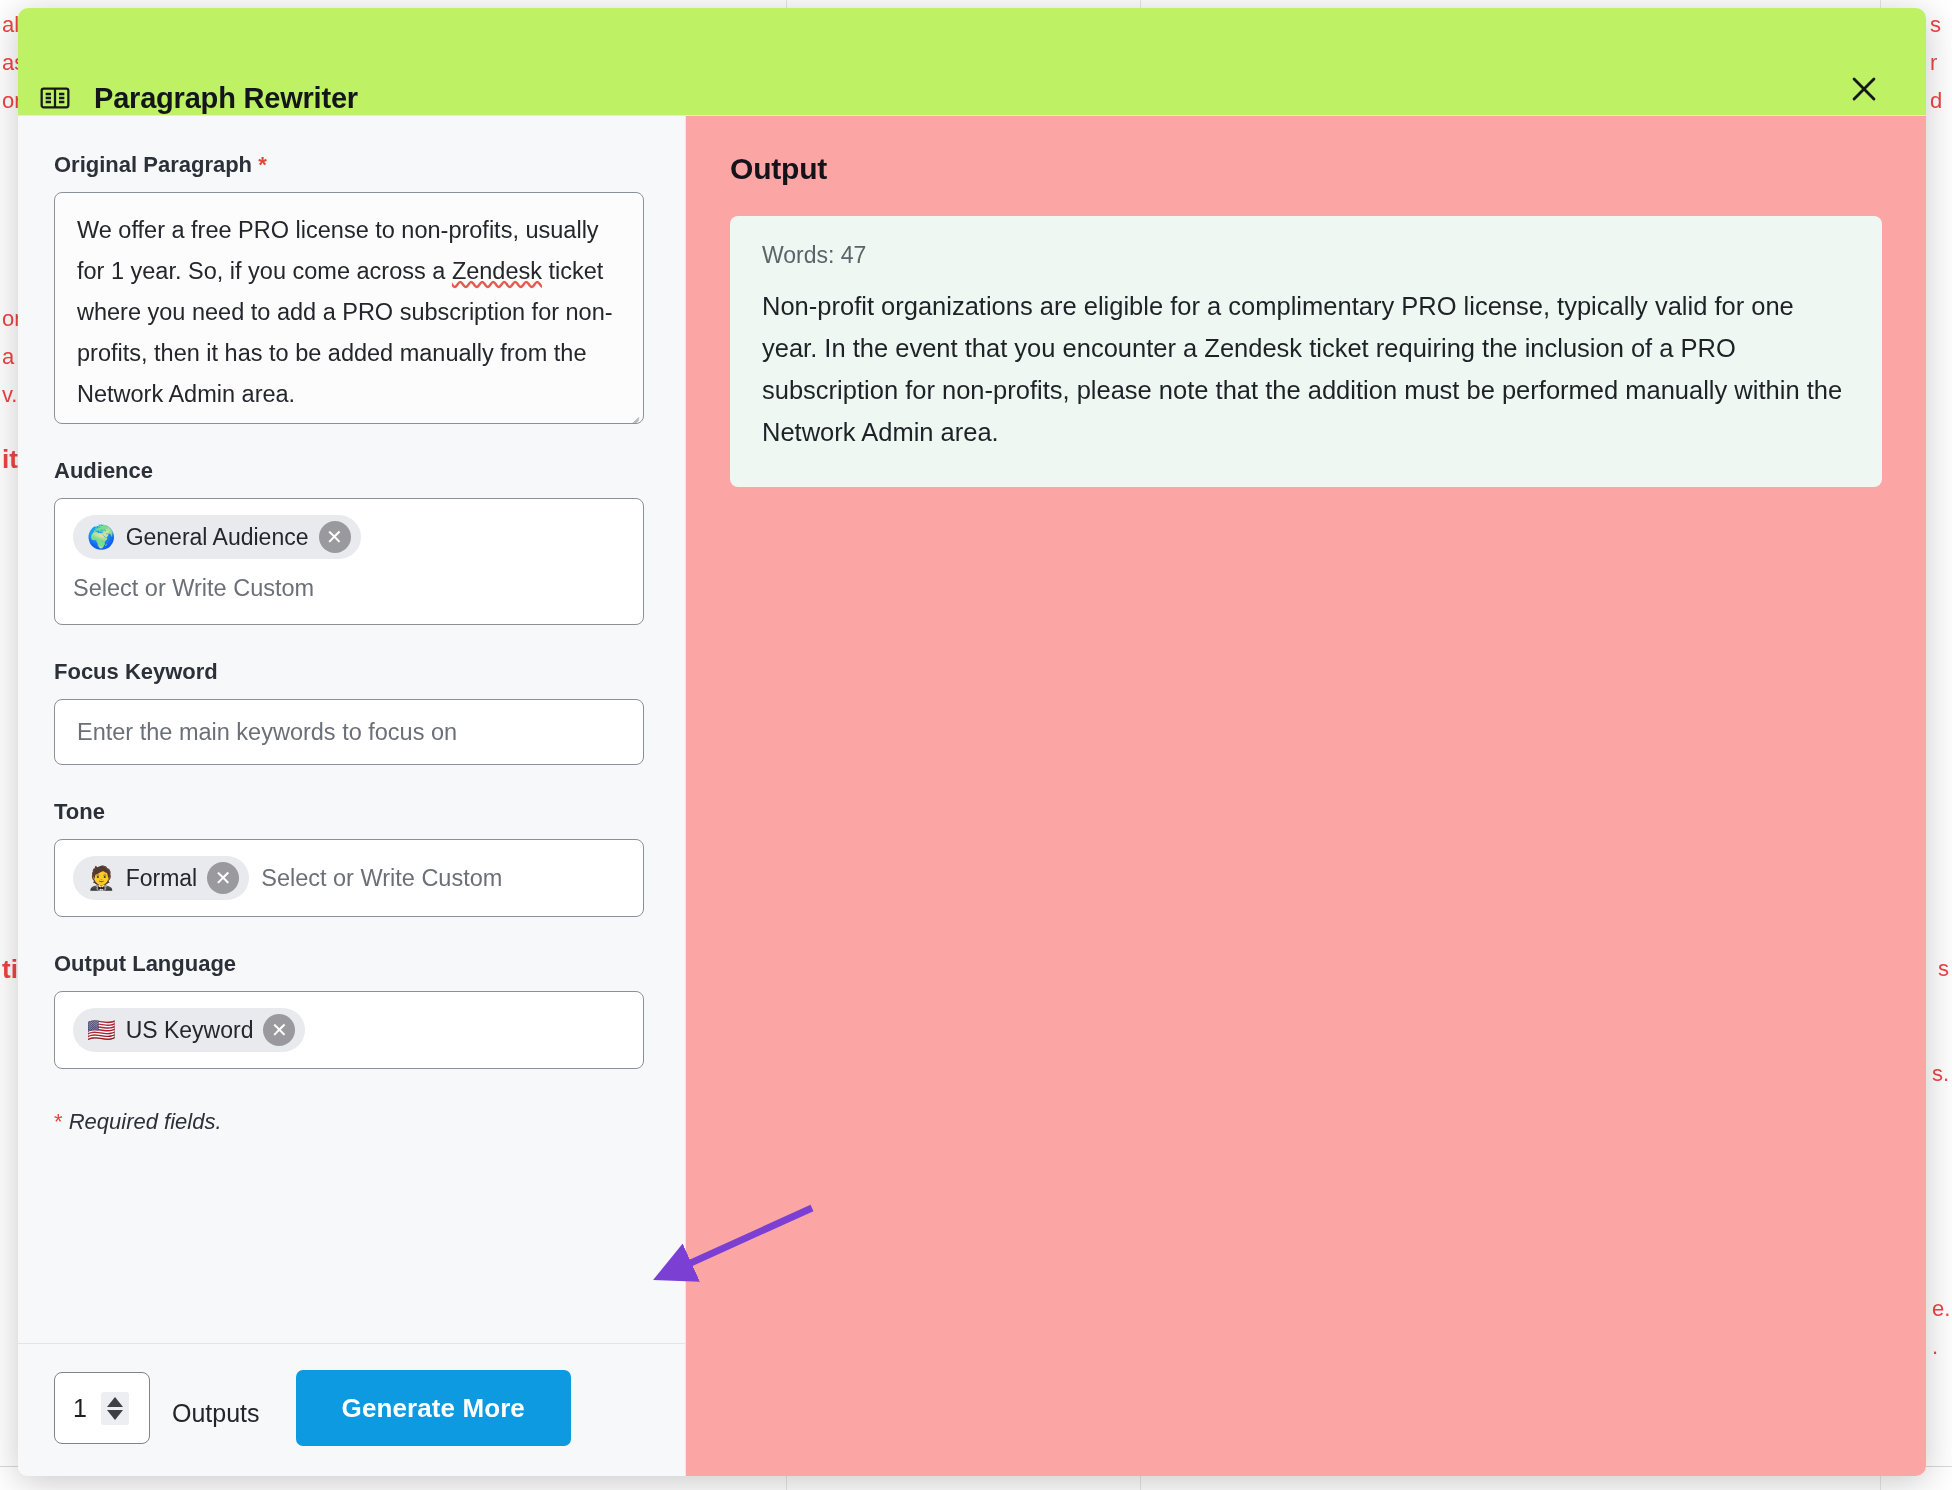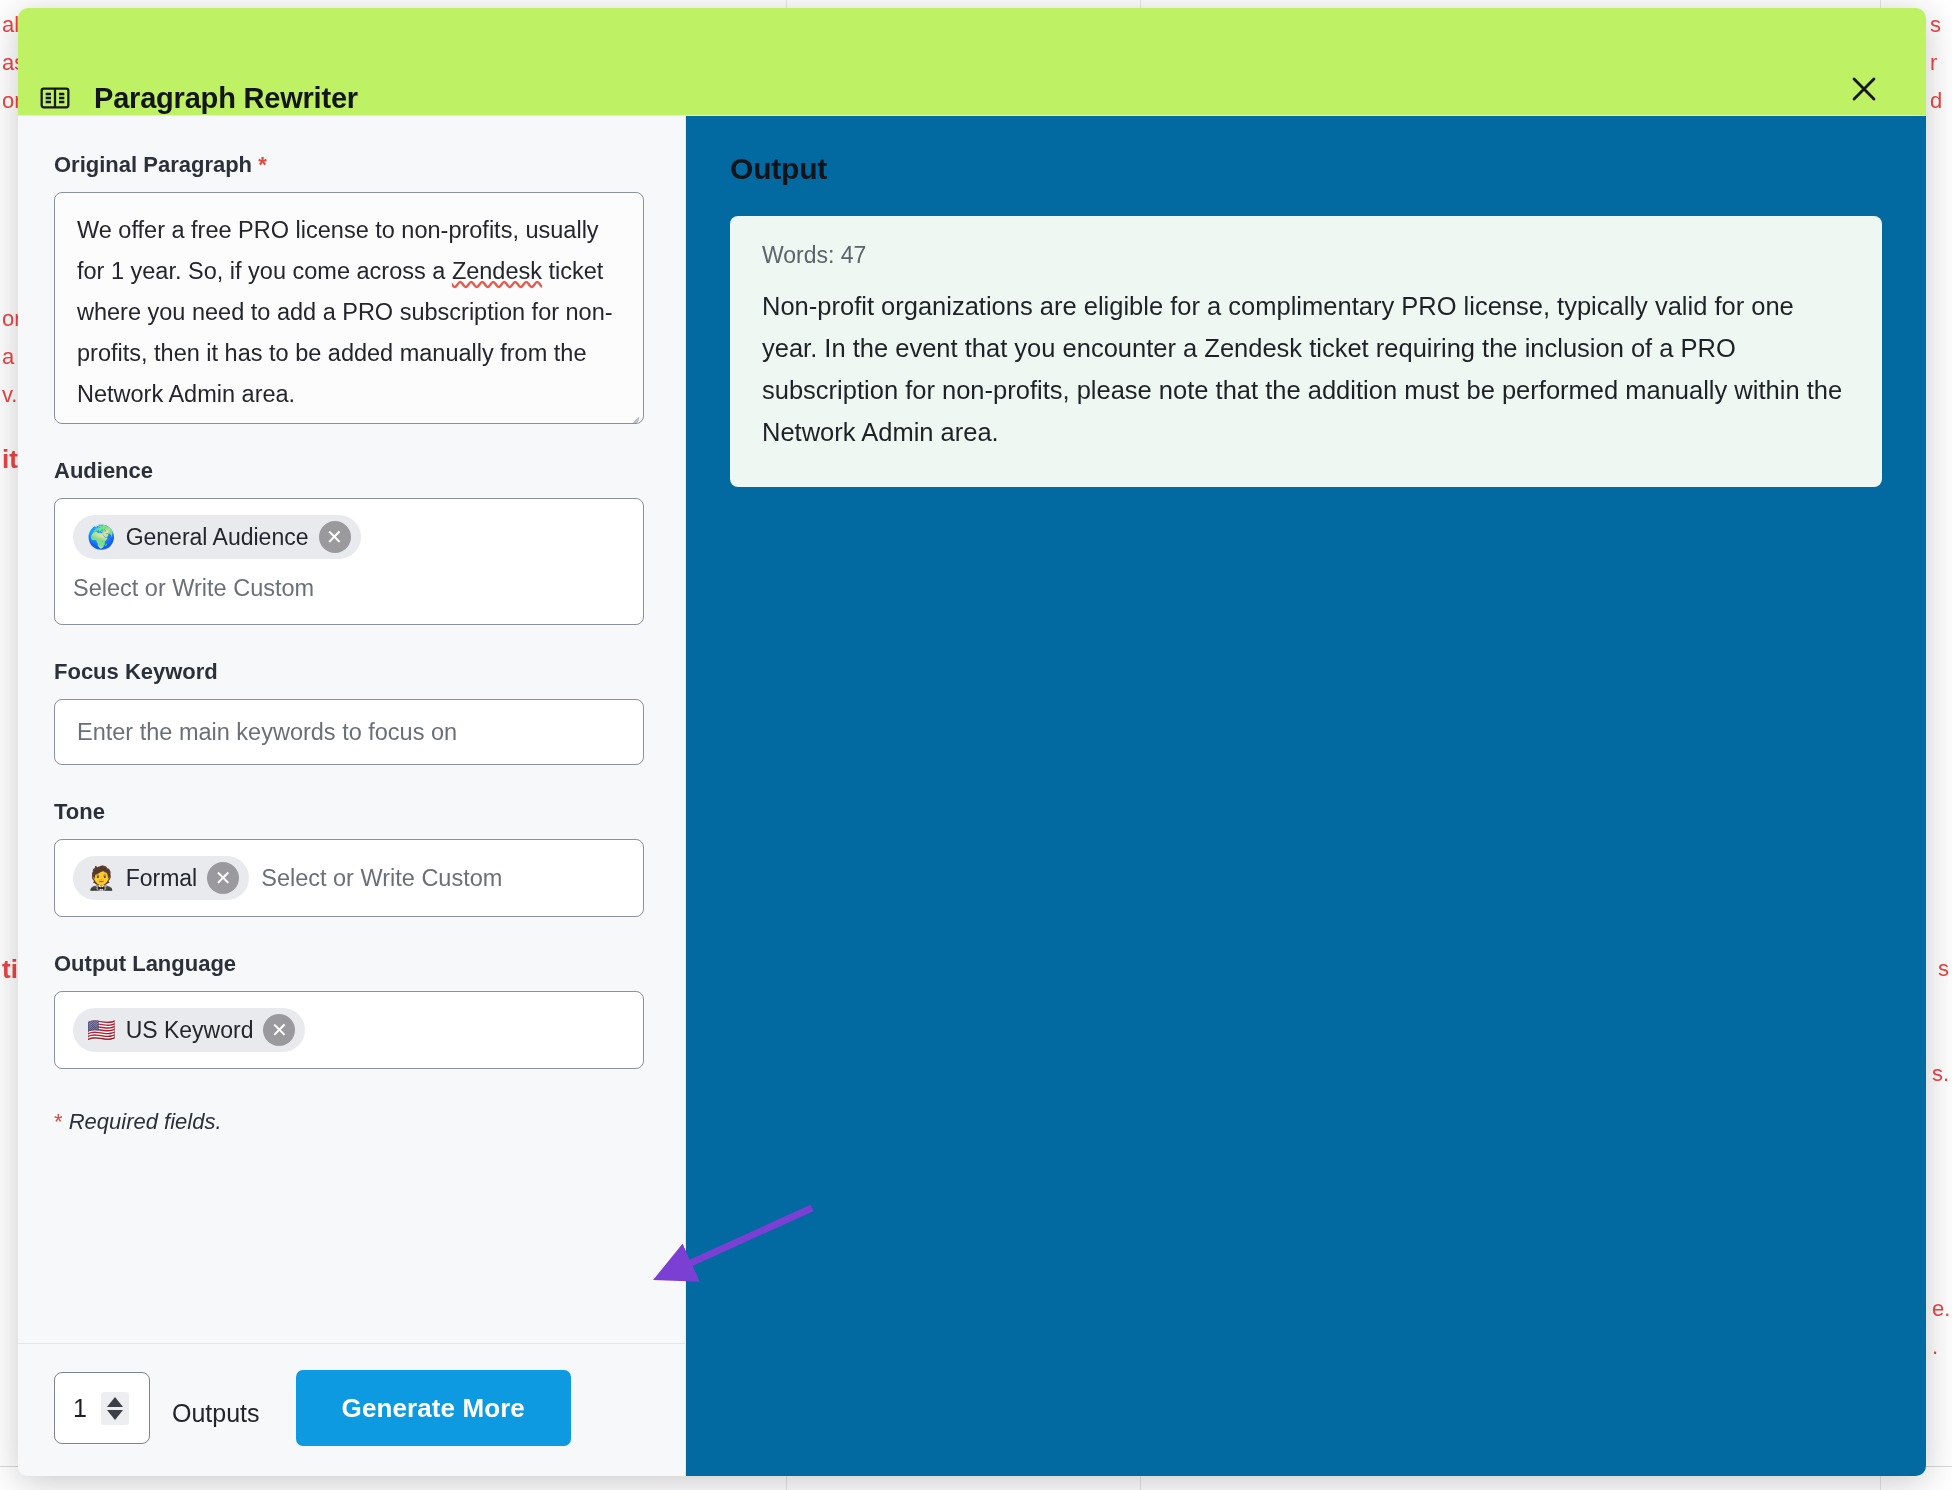--- a/index.html
+++ b/index.html
@@ -269,21 +269,21 @@
     align-items: center;
     justify-content: center;
     cursor: pointer;
     font-family: "Liberation Sans", sans-serif;
     letter-spacing: 0.1px;
   }
 
   
   .output-col {
     flex: 1 1 auto;
-    background: #0369a1;
+    background: #fca5a5;
     padding: 36px 44px;
     min-width: 0;
   }
   .output-title {
     font-size: 30px;
     font-weight: 700;
     color: #12141a;
     margin-bottom: 30px;
     letter-spacing: -0.2px;
   }

